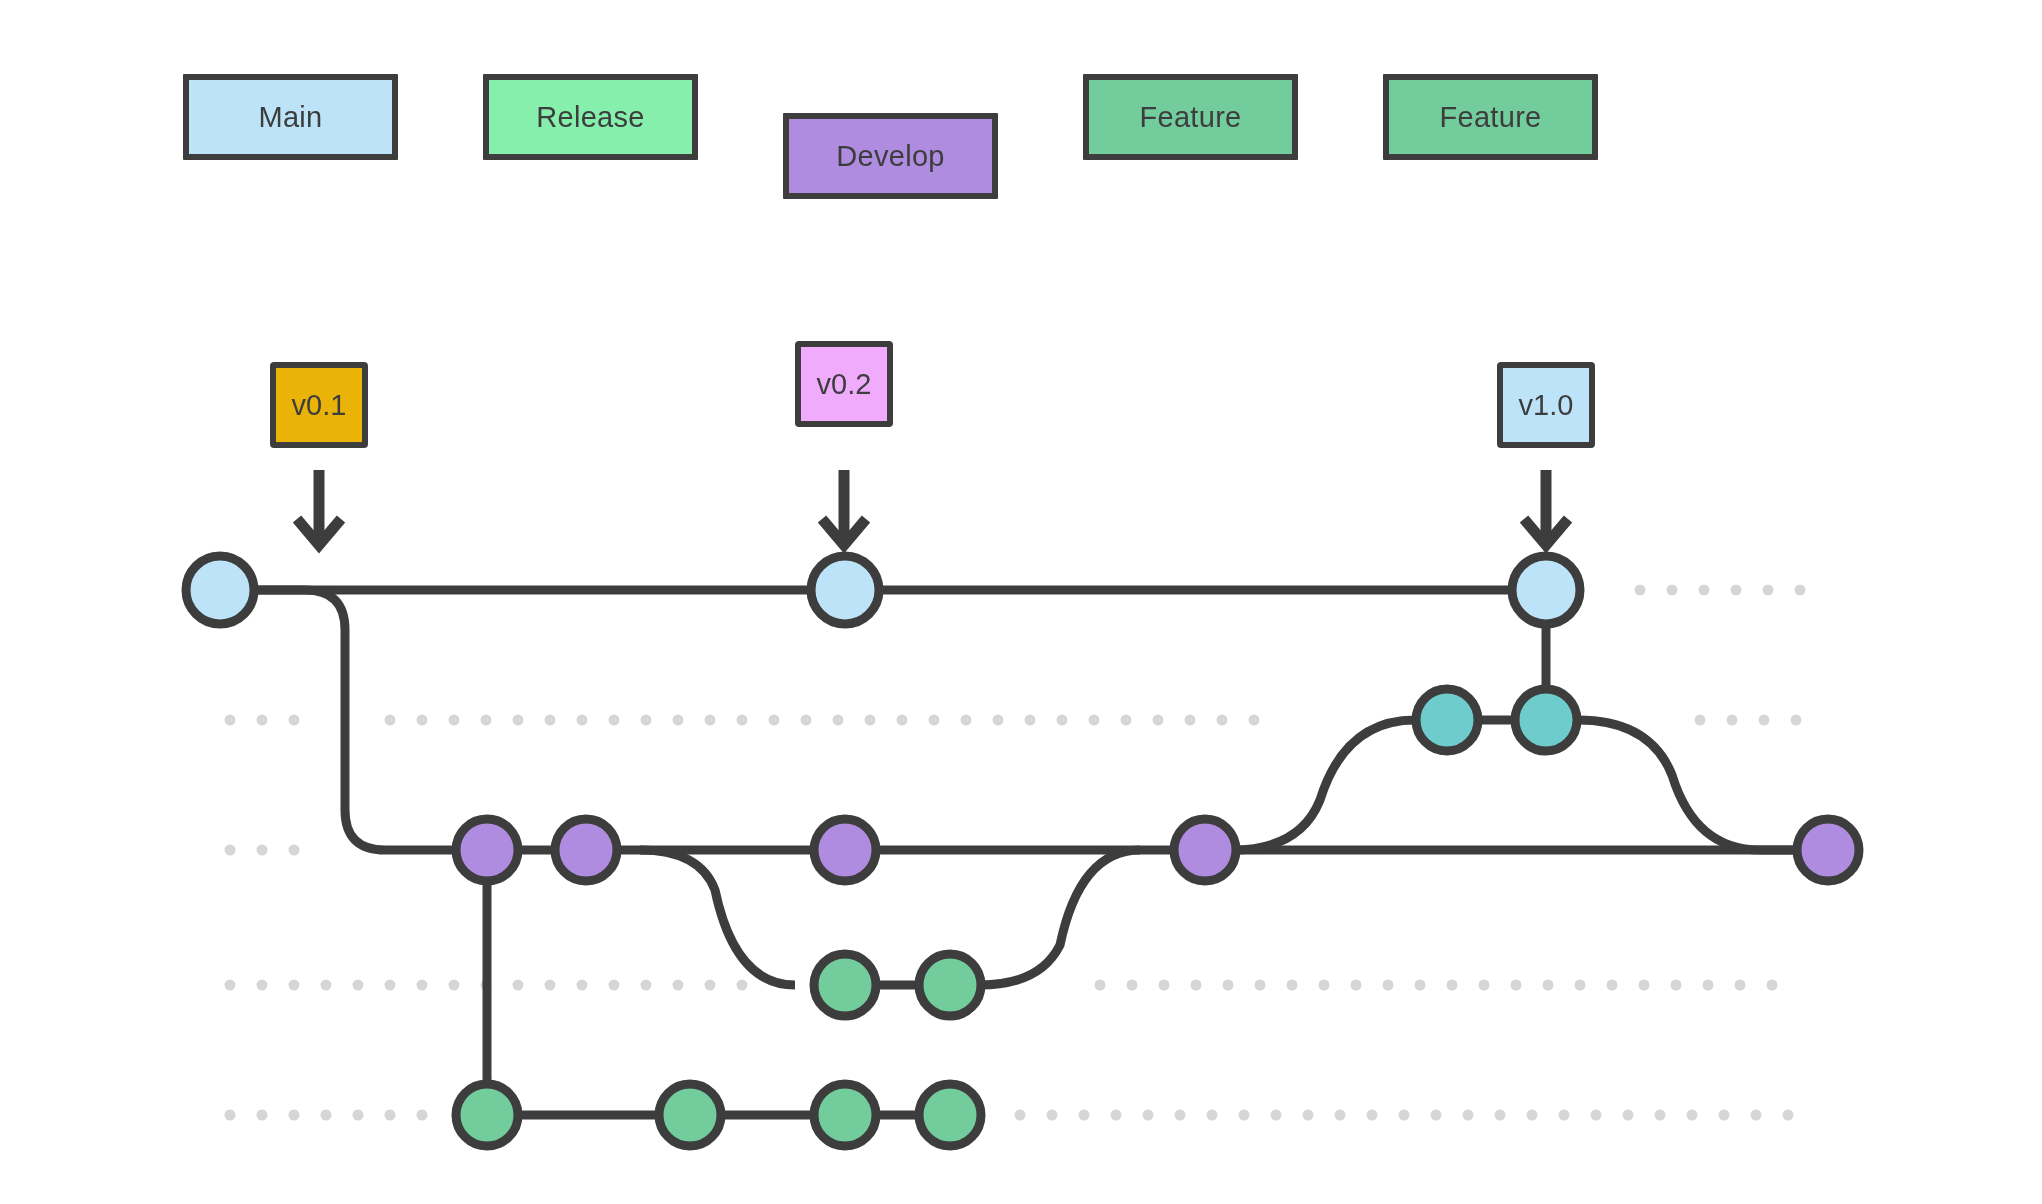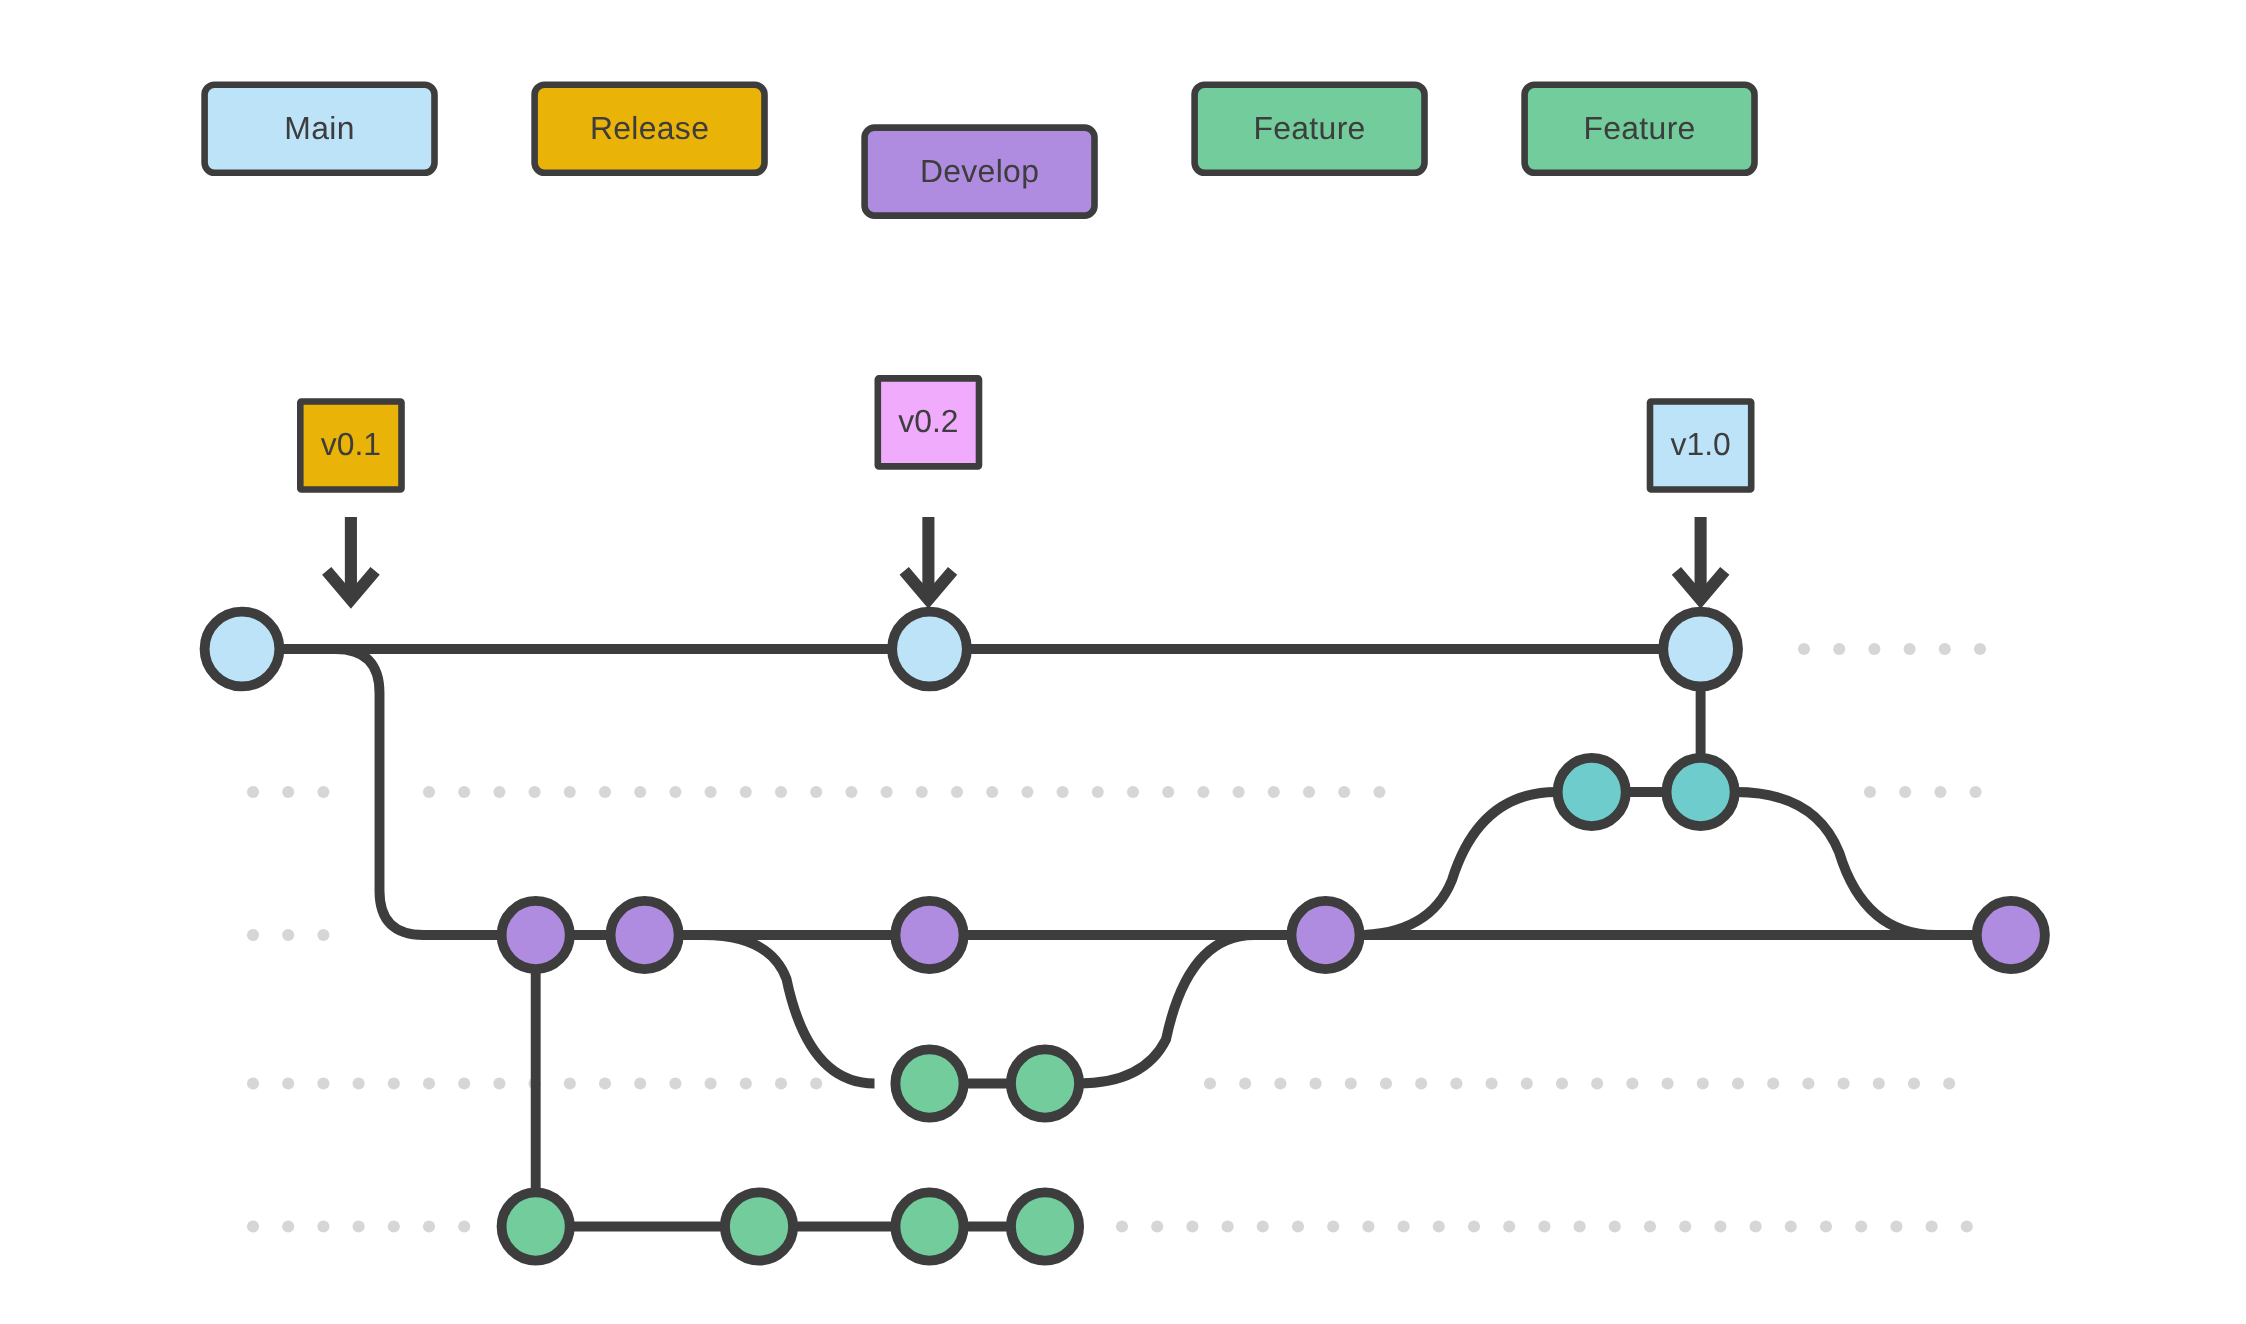--- a/index.html
+++ b/index.html
@@ -30,21 +30,21 @@
     top: 74px;
     display: flex;
     flex-direction: row;
     gap: 85px;
   }
   .legend-box {
     width: 215px;
     height: 86px;
     box-sizing: border-box;
     border: 6px solid #3d3d3d;
-    border-radius: 12px;
+    border-radius: 1px;
     display: flex;
     align-items: center;
     justify-content: center;
   }
   .legend-label {
     font-size: 29px;
     color: #3d3d3d;
     letter-spacing: 0.3px;
     line-height: 1;
   }
@@ -96,21 +96,21 @@
 </style>
 </head>
 <body>
 
 <div id="stage">
 
   <div class="legend">
       <div class="legend-box" style="background: rgb(189, 227, 249);">
         <span class="legend-label">Main</span>
       </div>
-      <div class="legend-box" style="background: #eab308;">
+      <div class="legend-box" style="background: #86efac;">
         <span class="legend-label">Release</span>
       </div>
       <div class="legend-box" style="background: rgb(176, 140, 224); margin-top: 39px;">
         <span class="legend-label">Develop</span>
       </div>
       <div class="legend-box" style="background: rgb(114, 204, 156);">
         <span class="legend-label">Feature</span>
       </div>
       <div class="legend-box" style="background: rgb(114, 204, 156);">
         <span class="legend-label">Feature</span>

